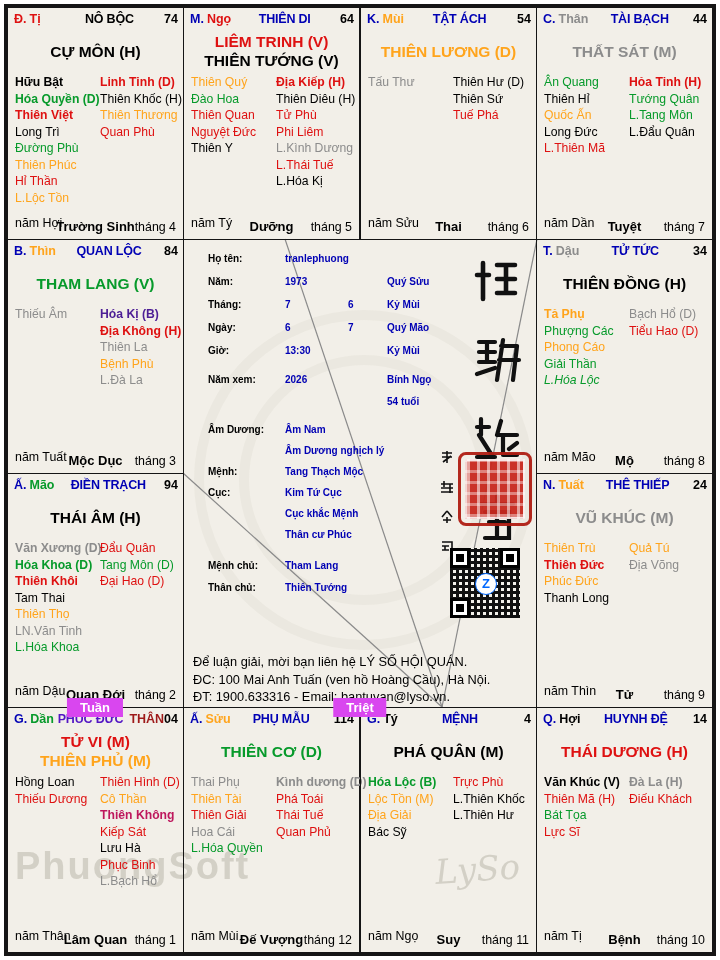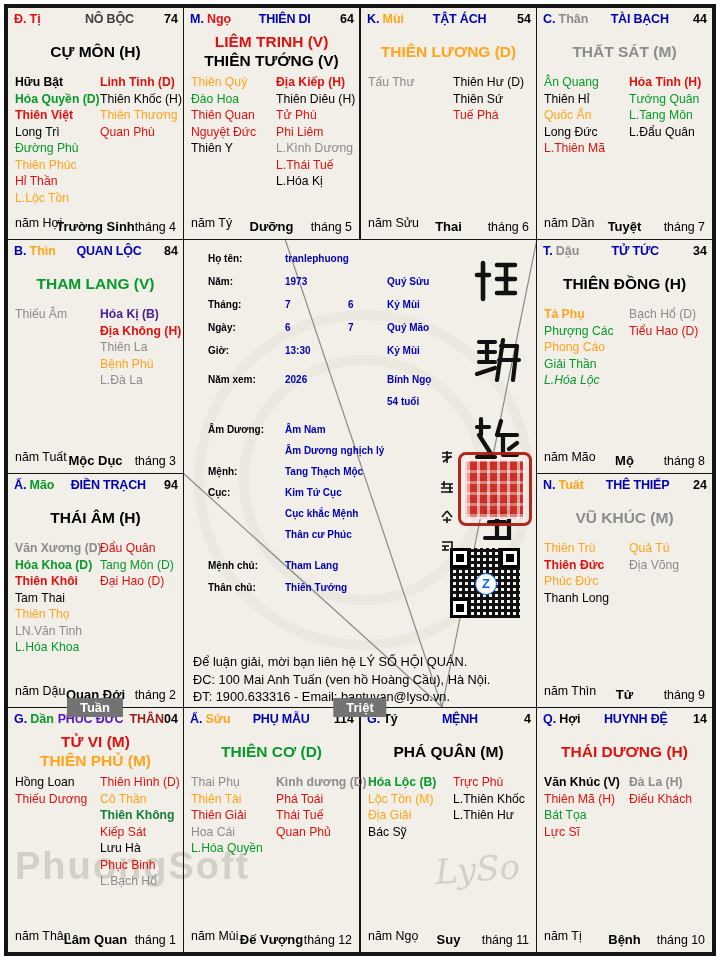--- a/index.html
+++ b/index.html
@@ -66,21 +66,21 @@
       repeating-linear-gradient(0deg,#111 0 3px,transparent 3px 6px),
       repeating-linear-gradient(90deg,#111 0 3px,#f4f2ec 3px 6px);}
   .qf{position:absolute;width:14px;height:14px;border:3px solid #000;background:#fff;}
   .qf::after{content:"";position:absolute;left:3px;top:3px;width:8px;height:8px;background:#000;}
   .qf.tl{left:0;top:0}.qf.tr{right:0;top:0}.qf.bl{left:0;bottom:0}
   .qz{position:absolute;left:50%;top:50%;width:20px;height:20px;margin:-10px 0 0 -10px;
     background:#fff;border-radius:50%;border:1px solid #0068FF;color:#0068FF;
     font-size:13px;font-weight:bold;text-align:center;line-height:20px;}
   
   .badge{position:absolute;top:691px;height:19px;line-height:19px;padding:0 13px;
-    background:#737373;color:#fff;font-size:13px;font-weight:bold;z-index:6;
+    background:#d946ef;color:#fff;font-size:13px;font-weight:bold;z-index:6;
     transform:translateX(-50%);white-space:nowrap;}
   #badge-tuan{left:88px;}
   #badge-triet{left:353px;}
 </style>
 </head>
 <body>
 
 <div id="root">
 
   <div class="drum" style="left:187px;top:303px;width:320px;height:320px;"></div>
@@ -221,21 +221,21 @@
     <div>ĐT: 1900.633316 - Email: bantuvan@lyso.vn.</div>
   </div>
 
   <div class="badge" id="badge-tuan">Tuần</div>
   <div class="badge" id="badge-triet">Triệt</div>
 
 <div class="palace" style="left: 0px; top: 0px; height: 233px;">
     <div class="p-head">
       <span class="p-can" style="color: rgb(222, 17, 17);">Đ.</span>
         <span class="p-chi" style="color: rgb(222, 17, 17);">Tị</span>
-      <span class="p-name" style="color: #404040; padding-left: 16px;">NÔ BỘC</span>
+      <span class="p-name" style="color: #000000; padding-left: 16px;">NÔ BỘC</span>
       <span class="p-right"><span class="p-num">74</span></span>
     </div>
     <div class="p-mains">
         <div class="main-star" style="color: rgb(0, 0, 0);">CỰ MÔN (H)</div>
       </div>
     <div class="p-stars">
       <div class="p-col p-col-left">
           <div class="star b" style="color: rgb(0, 0, 0);">Hữu Bật</div>
           <div class="star b" style="color: rgb(7, 154, 43);">Hóa Quyền (D)</div>
           <div class="star b" style="color: rgb(222, 17, 17);">Thiên Việt</div>
@@ -479,21 +479,21 @@
         <div class="main-star" style="color: rgb(255, 164, 28);">THIÊN PHỦ (M)</div>
       </div>
     <div class="p-stars">
       <div class="p-col p-col-left">
           <div class="star" style="color: rgb(0, 0, 0);">Hồng Loan</div>
           <div class="star" style="color: rgb(222, 17, 17);">Thiếu Dương</div>
         </div>
       <div class="p-col p-col-right">
           <div class="star" style="color: rgb(222, 17, 17);">Thiên Hình (D)</div>
           <div class="star" style="color: rgb(255, 164, 28);">Cô Thần</div>
-          <div class="star b" style="color: #15803d;">Thiên Không</div>
+          <div class="star b" style="color: #be185d;">Thiên Không</div>
           <div class="star" style="color: rgb(222, 17, 17);">Kiếp Sát</div>
           <div class="star" style="color: rgb(0, 0, 0);">Lưu Hà</div>
           <div class="star" style="color: rgb(222, 17, 17);">Phục Binh</div>
           <div class="star" style="color: rgb(140, 140, 140);">L.Bạch Hổ</div>
         </div>
     </div>
     <div class="p-foot">
       <span class="p-nam">năm Thân</span>
       <span class="p-stage">Lâm Quan</span>
       <span class="p-thang">tháng 1</span>

